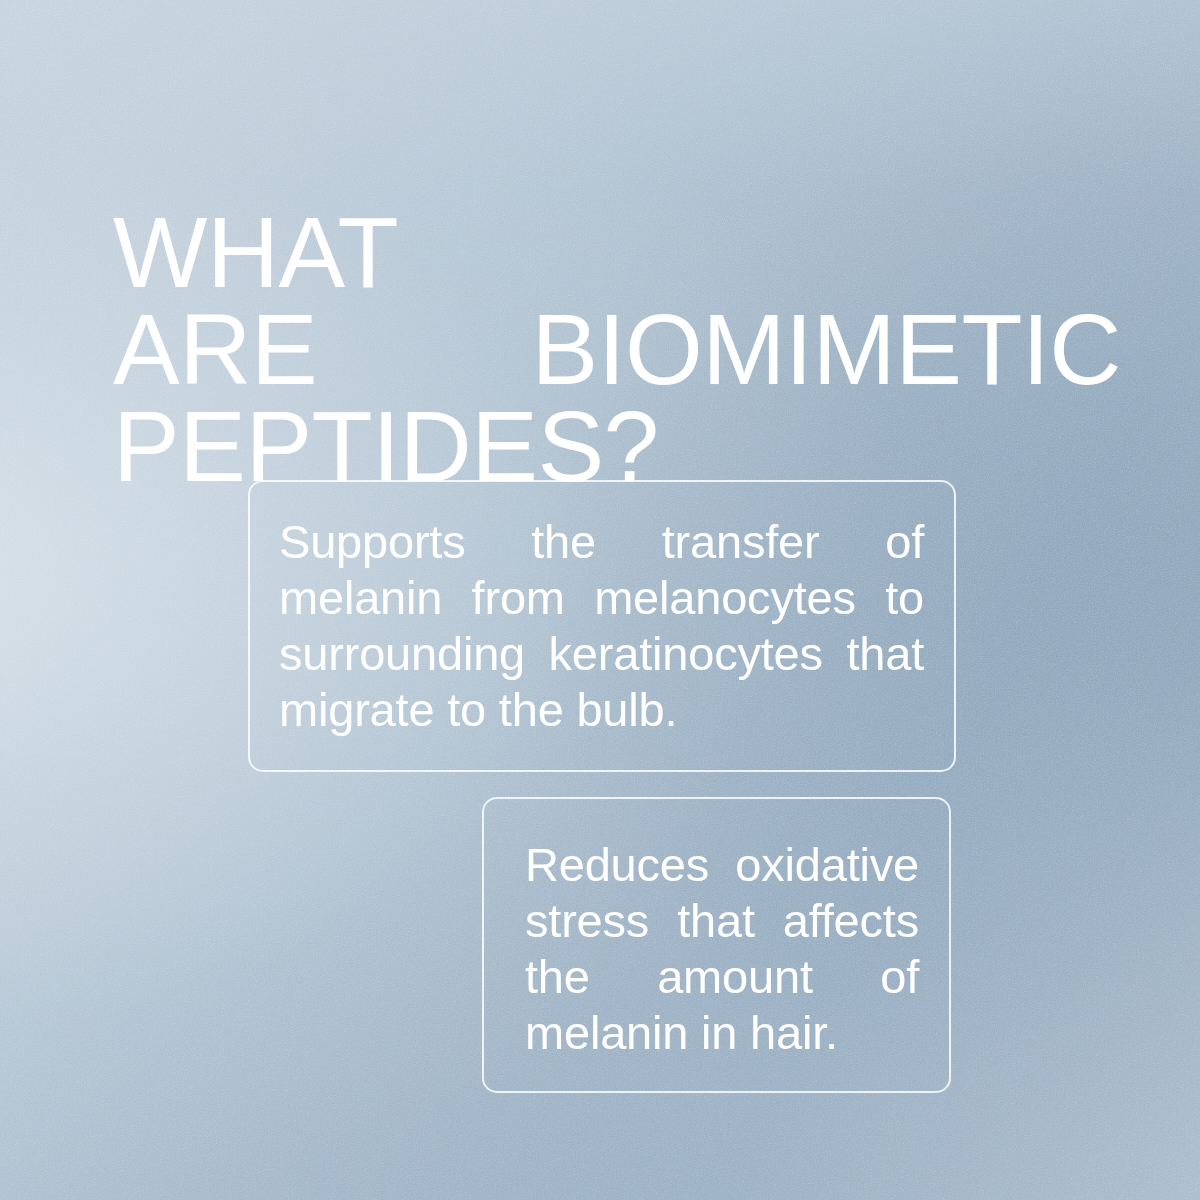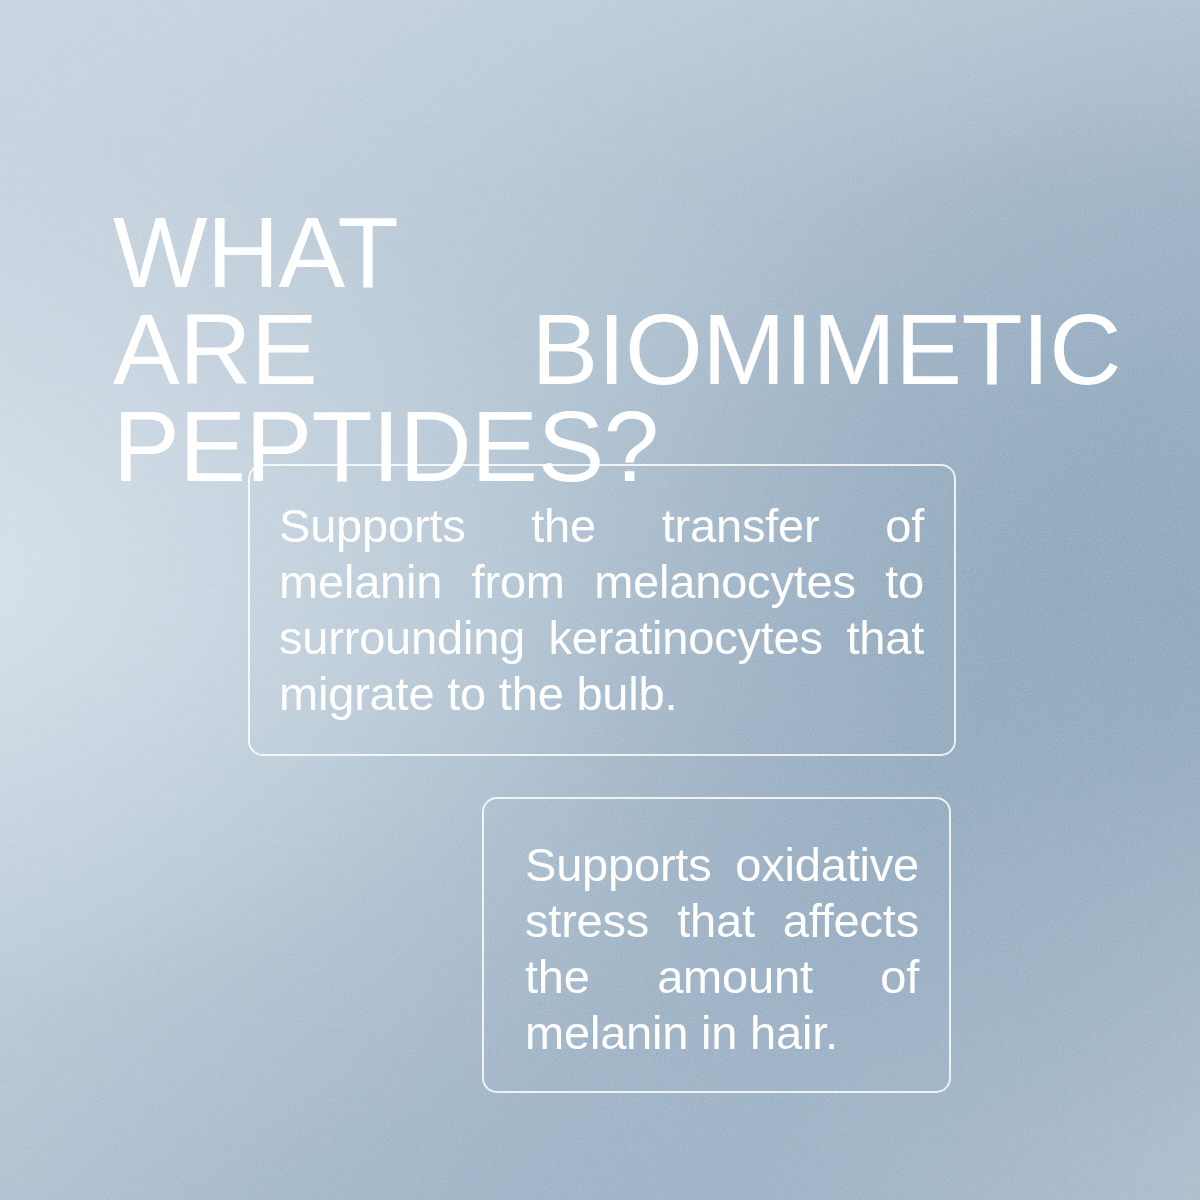--- a/index.html
+++ b/index.html
@@ -105,21 +105,21 @@
     font-size: 47px;
     line-height: 56px;
     font-weight: 400;
     letter-spacing: -0.2px;
     text-align: justify;
     text-align-last: left;
   }
 
   #fact-box-1 {
     left: 248px;
-    top: 464px;
+    top: 480px;
     width: 708px;
     height: 292px;
     padding: 32px 30px 0 29px;
   }
 
   #fact-box-2 {
     left: 482px;
     top: 797px;
     width: 469px;
     height: 296px;
@@ -147,16 +147,16 @@
 
   <h1 class="headline">WHAT
 ARE BIOMIMETIC
 PEPTIDES?</h1>
 
   <div class="fact-box" id="fact-box-1">
     <span>Supports the transfer of melanin from melanocytes to surrounding keratinocytes that migrate to the bulb.</span>
   </div>
 
   <div class="fact-box" id="fact-box-2">
-    <span>Supports oxidative stress that affects the amount of melanin in hair.</span>
+    <span>Reduces oxidative stress that affects the amount of melanin in hair.</span>
   </div>
 
 </div>
 
 </body></html>

